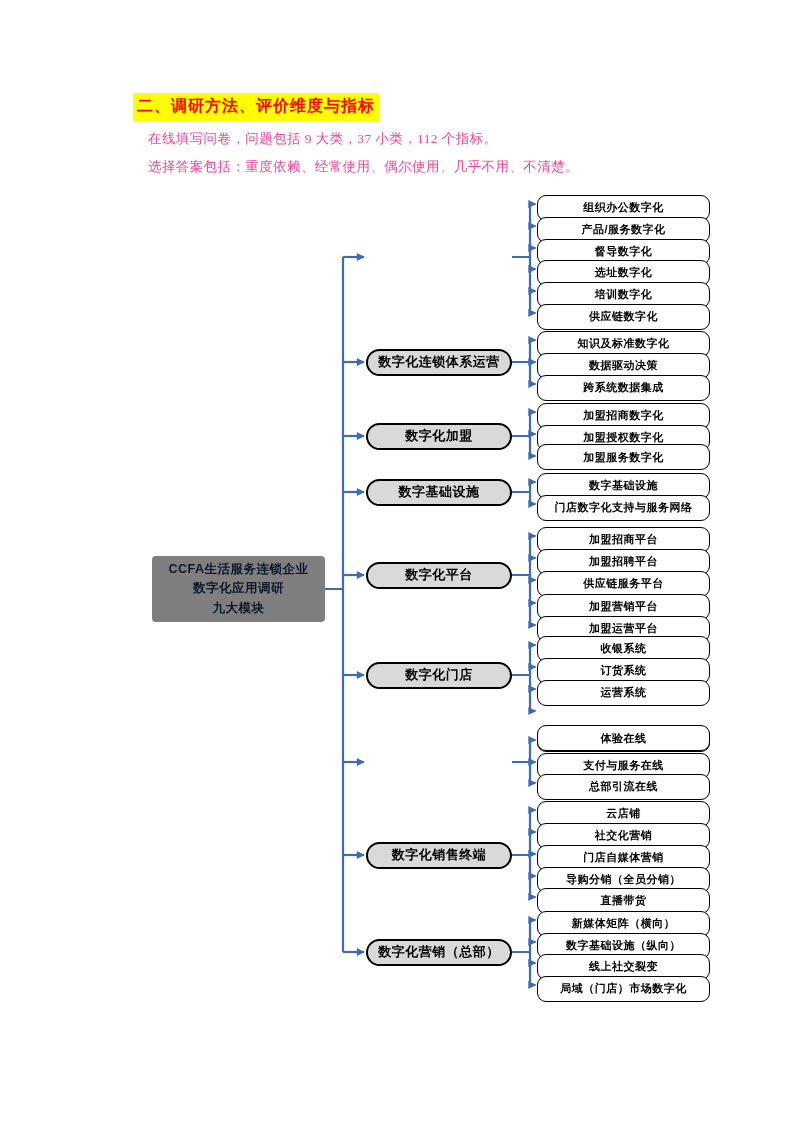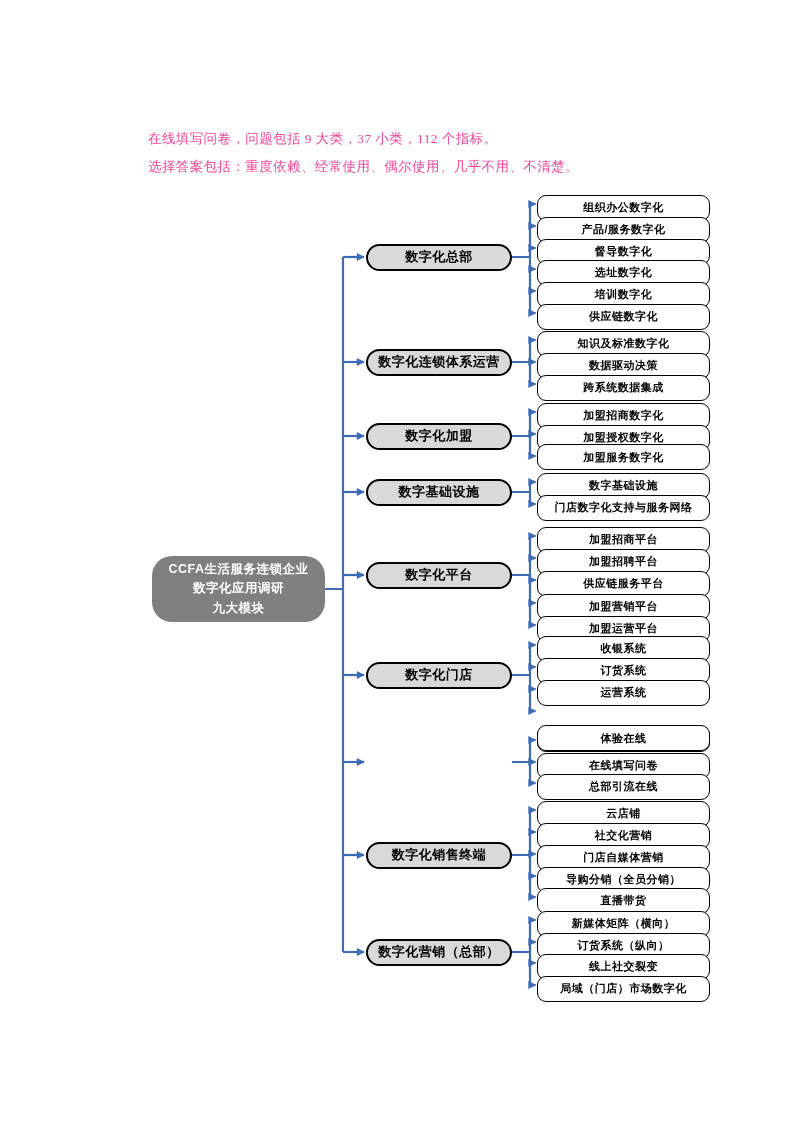--- a/index.html
+++ b/index.html
@@ -20,39 +20,40 @@
   }
   .p1{top:130px;}
   .p2{top:158px;}
   .diagram{position:absolute;left:0;top:0;width:793px;height:1122px;}
   .diagram svg{position:absolute;left:0;top:0;}
   .node{
     position:absolute;display:flex;align-items:center;justify-content:center;
     text-align:center;box-sizing:border-box;font-weight:bold;letter-spacing:0.5px;
   }
   .root-node{
-    left:152px;top:556px;width:173px;height:66px;border-radius:20px;
-    background:var(--rootfill,#7f7f7f);color:#ffffff;
+    left:152px;top:556px;width:173px;height:66px;border-radius:4px;
+    background:var(--rootfill,#7f7f7f);color:#0f172a;
     flex-direction:column;font-size:12.5px;line-height:1.55;
   }
   .branch-node{
     left:366px;width:146px;height:27px;border-radius:14px;
     background:var(--branchfill,#d9d9d9);border:2px solid #000;
     font-size:13px;color:#000;
   }
   .leaf-node{
     left:537px;width:173px;height:26px;border-radius:9px;
     background:#ffffff;border:1.4px solid #000;
     font-size:11px;color:#000;
   }
 </style>
 </head>
 <body>
 
 <div class="page">
+  <div class="heading">二、调研方法、评价维度与指标</div>
   <div class="para p1">在线填写问卷，问题包括 9 大类，37 小类，112 个指标。</div>
   <div class="para p2">选择答案包括：重度依赖、经常使用、偶尔使用、几乎不用、不清楚。</div>
 
   <div class="diagram" id="diagram">
     <svg id="connectors" width="793" height="1122">
         <defs>
           <marker id="ah" viewBox="0 0 10 10" refX="9" refY="5" markerWidth="9" markerHeight="8" orient="auto" markerUnits="userSpaceOnUse">
   <path d="M0,0 L10,5 L0,10 z" fill="#3e6cb4"></path>
           </marker>
         </defs>
@@ -100,21 +101,20 @@
         <line x1="530" y1="920" x2="535.5" y2="920" stroke="#3e6cb4" stroke-width="2.2" marker-end="url(#ah)"></line>
         <line x1="530" y1="942" x2="535.5" y2="942" stroke="#3e6cb4" stroke-width="2.2" marker-end="url(#ah)"></line>
         <line x1="530" y1="963" x2="535.5" y2="963" stroke="#3e6cb4" stroke-width="2.2" marker-end="url(#ah)"></line>
         <line x1="530" y1="985" x2="535.5" y2="985" stroke="#3e6cb4" stroke-width="2.2" marker-end="url(#ah)"></line>
       </svg>
     <div class="node root-node" id="rootNode">
         <div>CCFA生活服务连锁企业</div>
         <div>数字化应用调研</div>
         <div>九大模块</div>
       </div>
-  <div class="node branch-node" style="top: 243.5px;">数字化总部</div>
       <div class="node leaf-node" style="top: 194.8px;">组织办公数字化</div>
       <div class="node leaf-node" style="top: 216.8px;">产品/服务数字化</div>
       <div class="node leaf-node" style="top: 238.8px;">督导数字化</div>
       <div class="node leaf-node" style="top: 259.8px;">选址数字化</div>
       <div class="node leaf-node" style="top: 281.8px;">培训数字化</div>
       <div class="node leaf-node" style="top: 303.8px;">供应链数字化</div>
       <div class="node branch-node" style="top: 348.5px;">数字化连锁体系运营</div>
       <div class="node leaf-node" style="top: 330.8px;">知识及标准数字化</div>
       <div class="node leaf-node" style="top: 352.8px;">数据驱动决策</div>
       <div class="node leaf-node" style="top: 374.8px;">跨系统数据集成</div>
@@ -130,27 +130,27 @@
       <div class="node leaf-node" style="top: 548.8px;">加盟招聘平台</div>
       <div class="node leaf-node" style="top: 570.8px;">供应链服务平台</div>
       <div class="node leaf-node" style="top: 593.8px;">加盟营销平台</div>
       <div class="node leaf-node" style="top: 615.8px;">加盟运营平台</div>
       <div class="node branch-node" style="top: 661.5px;">数字化门店</div>
       <div class="node leaf-node" style="top: 635.8px;">收银系统</div>
       <div class="node leaf-node" style="top: 657.8px;">订货系统</div>
       <div class="node leaf-node" style="top: 679.8px;">运营系统</div>
       <div class="node leaf-node" style="top: 726px;">会员营销及服务系统</div>
       <div class="node leaf-node" style="top: 725px;">体验在线</div>
-      <div class="node leaf-node" style="top: 752.8px;">在线填写问卷</div>
+      <div class="node leaf-node" style="top: 752.8px;">支付与服务在线</div>
       <div class="node leaf-node" style="top: 773.8px;">总部引流在线</div>
       <div class="node branch-node" style="top: 841.5px;">数字化销售终端</div>
       <div class="node leaf-node" style="top: 800.8px;">云店铺</div>
       <div class="node leaf-node" style="top: 822.8px;">社交化营销</div>
       <div class="node leaf-node" style="top: 844.8px;">门店自媒体营销</div>
       <div class="node leaf-node" style="top: 866.8px;">导购分销（全员分销）</div>
       <div class="node leaf-node" style="top: 887.8px;">直播带货</div>
       <div class="node branch-node" style="top: 938.5px;">数字化营销（总部）</div>
       <div class="node leaf-node" style="top: 910.8px;">新媒体矩阵（横向）</div>
-      <div class="node leaf-node" style="top: 932.8px;">订货系统（纵向）</div>
+      <div class="node leaf-node" style="top: 932.8px;">数字基础设施（纵向）</div>
       <div class="node leaf-node" style="top: 953.8px;">线上社交裂变</div>
       <div class="node leaf-node" style="top: 975.8px;">局域（门店）市场数字化</div>
     </div>
 </div>
 
 </body></html>

